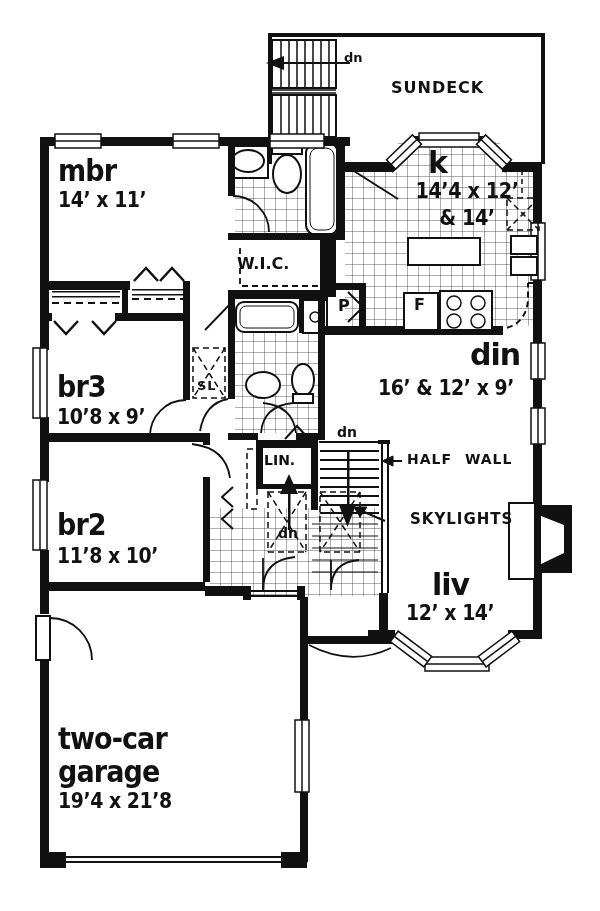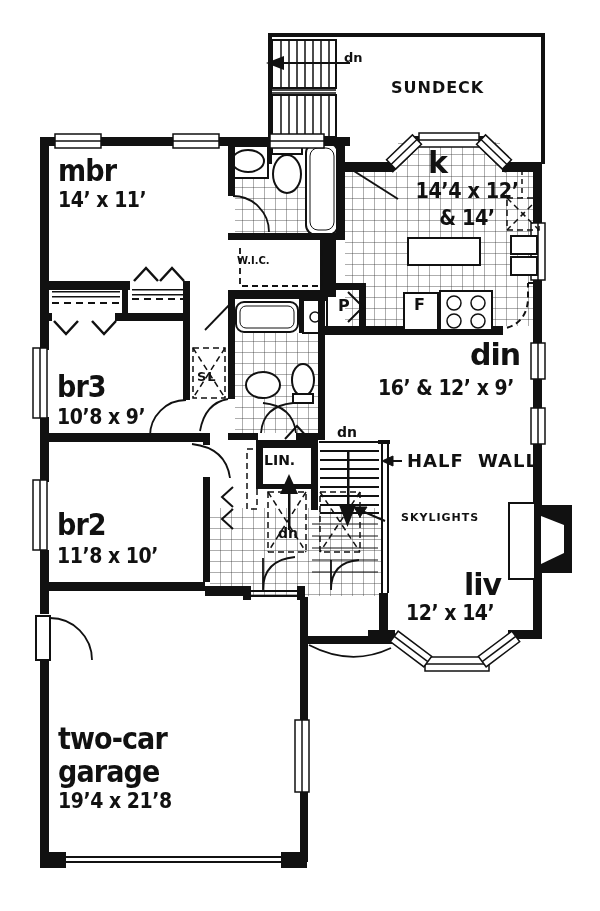--- a/index.html
+++ b/index.html
@@ -3,21 +3,21 @@
 <meta charset="utf-8">
 <style>
   html,body{margin:0;padding:0;background:#fff;}
   #plan{position:relative;width:600px;height:911px;background:#fff;overflow:hidden;}
   #plan svg{position:absolute;left:0;top:0;}
   .lbl{position:absolute;font-family:"DejaVu Sans","Liberation Sans",sans-serif;
        font-weight:bold;color:#111;white-space:nowrap;line-height:1;}
   .xl{font-size:30px;letter-spacing:-1px;}
   .lg{font-size:21px;letter-spacing:-0.5px;}
   .md{font-size:16px;text-align:right;}
-  .sm{font-size:18px;}
+  .sm{font-size:14px;}
   .xs{font-size:13px;}
   .cond{transform:scaleX(.9);transform-origin:left top;}
   .condc{transform:translateX(-50%) scaleX(.92);transform-origin:center top;}
   .ws{word-spacing:7px;letter-spacing:1px;}
   .ls1{letter-spacing:1px;}
 </style>
 </head>
 <body>
 
 <div id="plan">
@@ -288,40 +288,40 @@
   <div class="lbl xl cond" style="left:58px;top:156px">mbr</div>
   <div class="lbl lg cond" style="left:58px;top:190px">14’ x 11’</div>
 
   <div class="lbl md ls1" style="left:391px;top:80px">SUNDECK</div>
   <div class="lbl xs" style="left:344px;top:51px">dn</div>
 
   <div class="lbl xl" style="left:428px;top:148px">k</div>
   <div class="lbl lg condc" style="left:467px;top:181px">14’4 x 12’</div>
   <div class="lbl lg condc" style="left:467px;top:208px">&amp; 14’</div>
 
-  <div class="lbl sm" style="left:237px;top:256px;font-size:10px">W.I.C.</div>
+  <div class="lbl sm" style="left:237px;top:256px;font-size:16px">W.I.C.</div>
   <div class="lbl md" style="left:338px;top:298px">P</div>
   <div class="lbl md" style="left:414px;top:297px">F</div>
 
   <div class="lbl xl" style="left:470px;top:340px">din</div>
   <div class="lbl lg cond" style="left:378px;top:378px">16’ &amp; 12’ x 9’</div>
 
-  <div class="lbl xs ls1" style="left:197px;top:370px">SL</div>
+  <div class="lbl xs ls1" style="left:197px;top:379px">SL</div>
 
   <div class="lbl xl cond" style="left:57px;top:372px">br3</div>
   <div class="lbl lg cond" style="left:57px;top:407px">10’8 x 9’</div>
 
   <div class="lbl sm" style="left:337px;top:425px;font-size:14px">dn</div>
   <div class="lbl sm" style="left:264px;top:453px;font-size:14px">LIN.</div>
   <div class="lbl sm ws" style="left:407px;top:452px">HALF WALL</div>
-  <div class="lbl md" style="left:401px;top:512px;font-size:11px;letter-spacing:1px">SKYLIGHTS</div>
+  <div class="lbl md" style="left:410px;top:512px;font-size:15px;letter-spacing:1px">SKYLIGHTS</div>
   <div class="lbl sm" style="left:278px;top:526px;font-size:14px">dn</div>
 
   <div class="lbl xl cond" style="left:57px;top:510px">br2</div>
   <div class="lbl lg cond" style="left:57px;top:546px">11’8 x 10’</div>
 
-  <div class="lbl xl" style="left:464px;top:570px">liv</div>
+  <div class="lbl xl" style="left:432px;top:570px">liv</div>
   <div class="lbl lg cond" style="left:406px;top:603px">12’ x 14’</div>
 
   <div class="lbl xl cond" style="left:58px;top:724px">two-car</div>
   <div class="lbl xl cond" style="left:58px;top:757px">garage</div>
   <div class="lbl lg cond" style="left:58px;top:791px">19’4 x 21’8</div>
 </div>
 
 </body></html>

